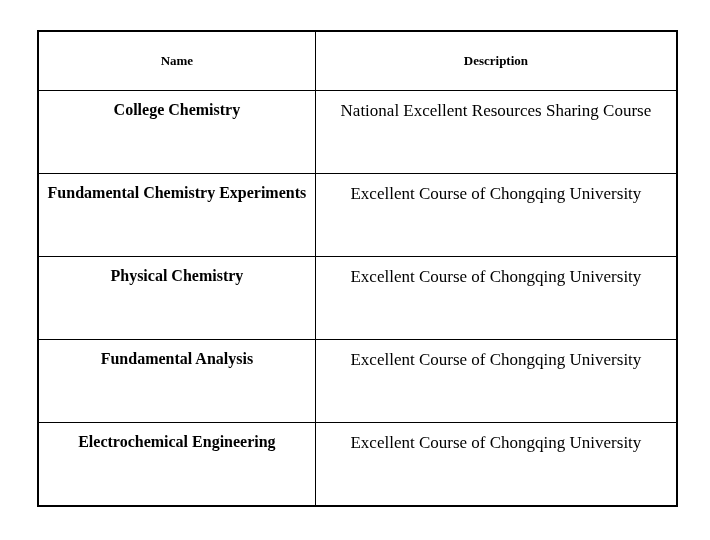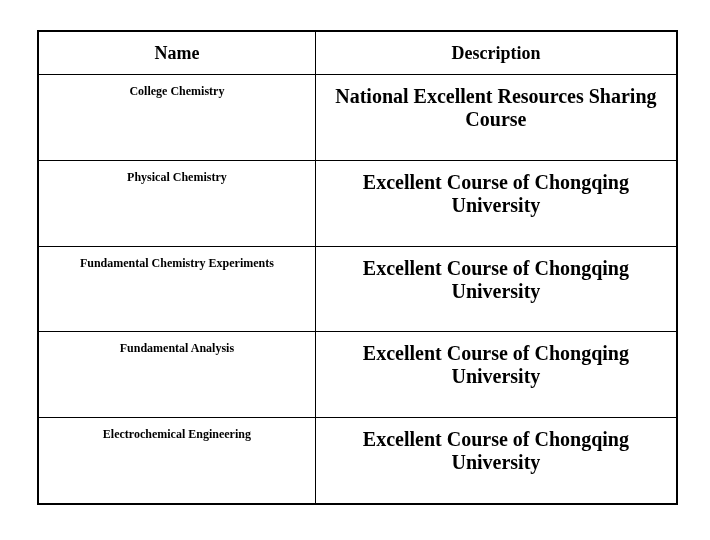--- a/index.html
+++ b/index.html
@@ -24,42 +24,42 @@
     border-collapse: collapse;
     table-layout: fixed;
     border: 2px solid #000000;
     background: #ffffff;
   }
   .course-table col.col-name { width: 43.4%; }
   .course-table col.col-desc { width: 56.6%; }
   .course-table th {
     border: 1px solid #000000;
     height: 42px;
-    font-size: 18px;
+    font-size: 13px;
     font-weight: bold;
     text-align: center;
     vertical-align: middle;
-    padding: 0;
+    padding: 8px;
   }
   .course-table td {
     border: 1px solid #000000;
     height: 72px;
     text-align: center;
     vertical-align: top;
     padding: 10px 6px 0 6px;
     line-height: 1.15;
   }
   .course-table td.cell-name {
     font-weight: bold;
-    font-size: 12px;
+    font-size: 16px;
     margin-left: 9px;
   }
   .course-table td.cell-desc {
-    font-weight: bold;
-    font-size: 20px;
+    font-weight: normal;
+    font-size: 17px;
   }
 </style>
 </head>
 <body>
 
 <table class="course-table">
   <colgroup>
     <col class="col-name">
     <col class="col-desc">
   </colgroup>
@@ -68,25 +68,25 @@
       <th>Name</th>
       <th>Description</th>
     </tr>
   </thead>
   <tbody>
     <tr>
       <td class="cell-name">College Chemistry</td>
       <td class="cell-desc">National Excellent Resources Sharing Course</td>
     </tr>
     <tr>
-      <td class="cell-name">Physical Chemistry</td>
+      <td class="cell-name">Fundamental Chemistry Experiments</td>
       <td class="cell-desc">Excellent Course of Chongqing University</td>
     </tr>
     <tr>
-      <td class="cell-name">Fundamental Chemistry Experiments</td>
+      <td class="cell-name">Physical Chemistry</td>
       <td class="cell-desc">Excellent Course of Chongqing University</td>
     </tr>
     <tr>
       <td class="cell-name">Fundamental Analysis</td>
       <td class="cell-desc">Excellent Course of Chongqing University</td>
     </tr>
     <tr>
       <td class="cell-name">Electrochemical Engineering</td>
       <td class="cell-desc">Excellent Course of Chongqing University</td>
     </tr>

